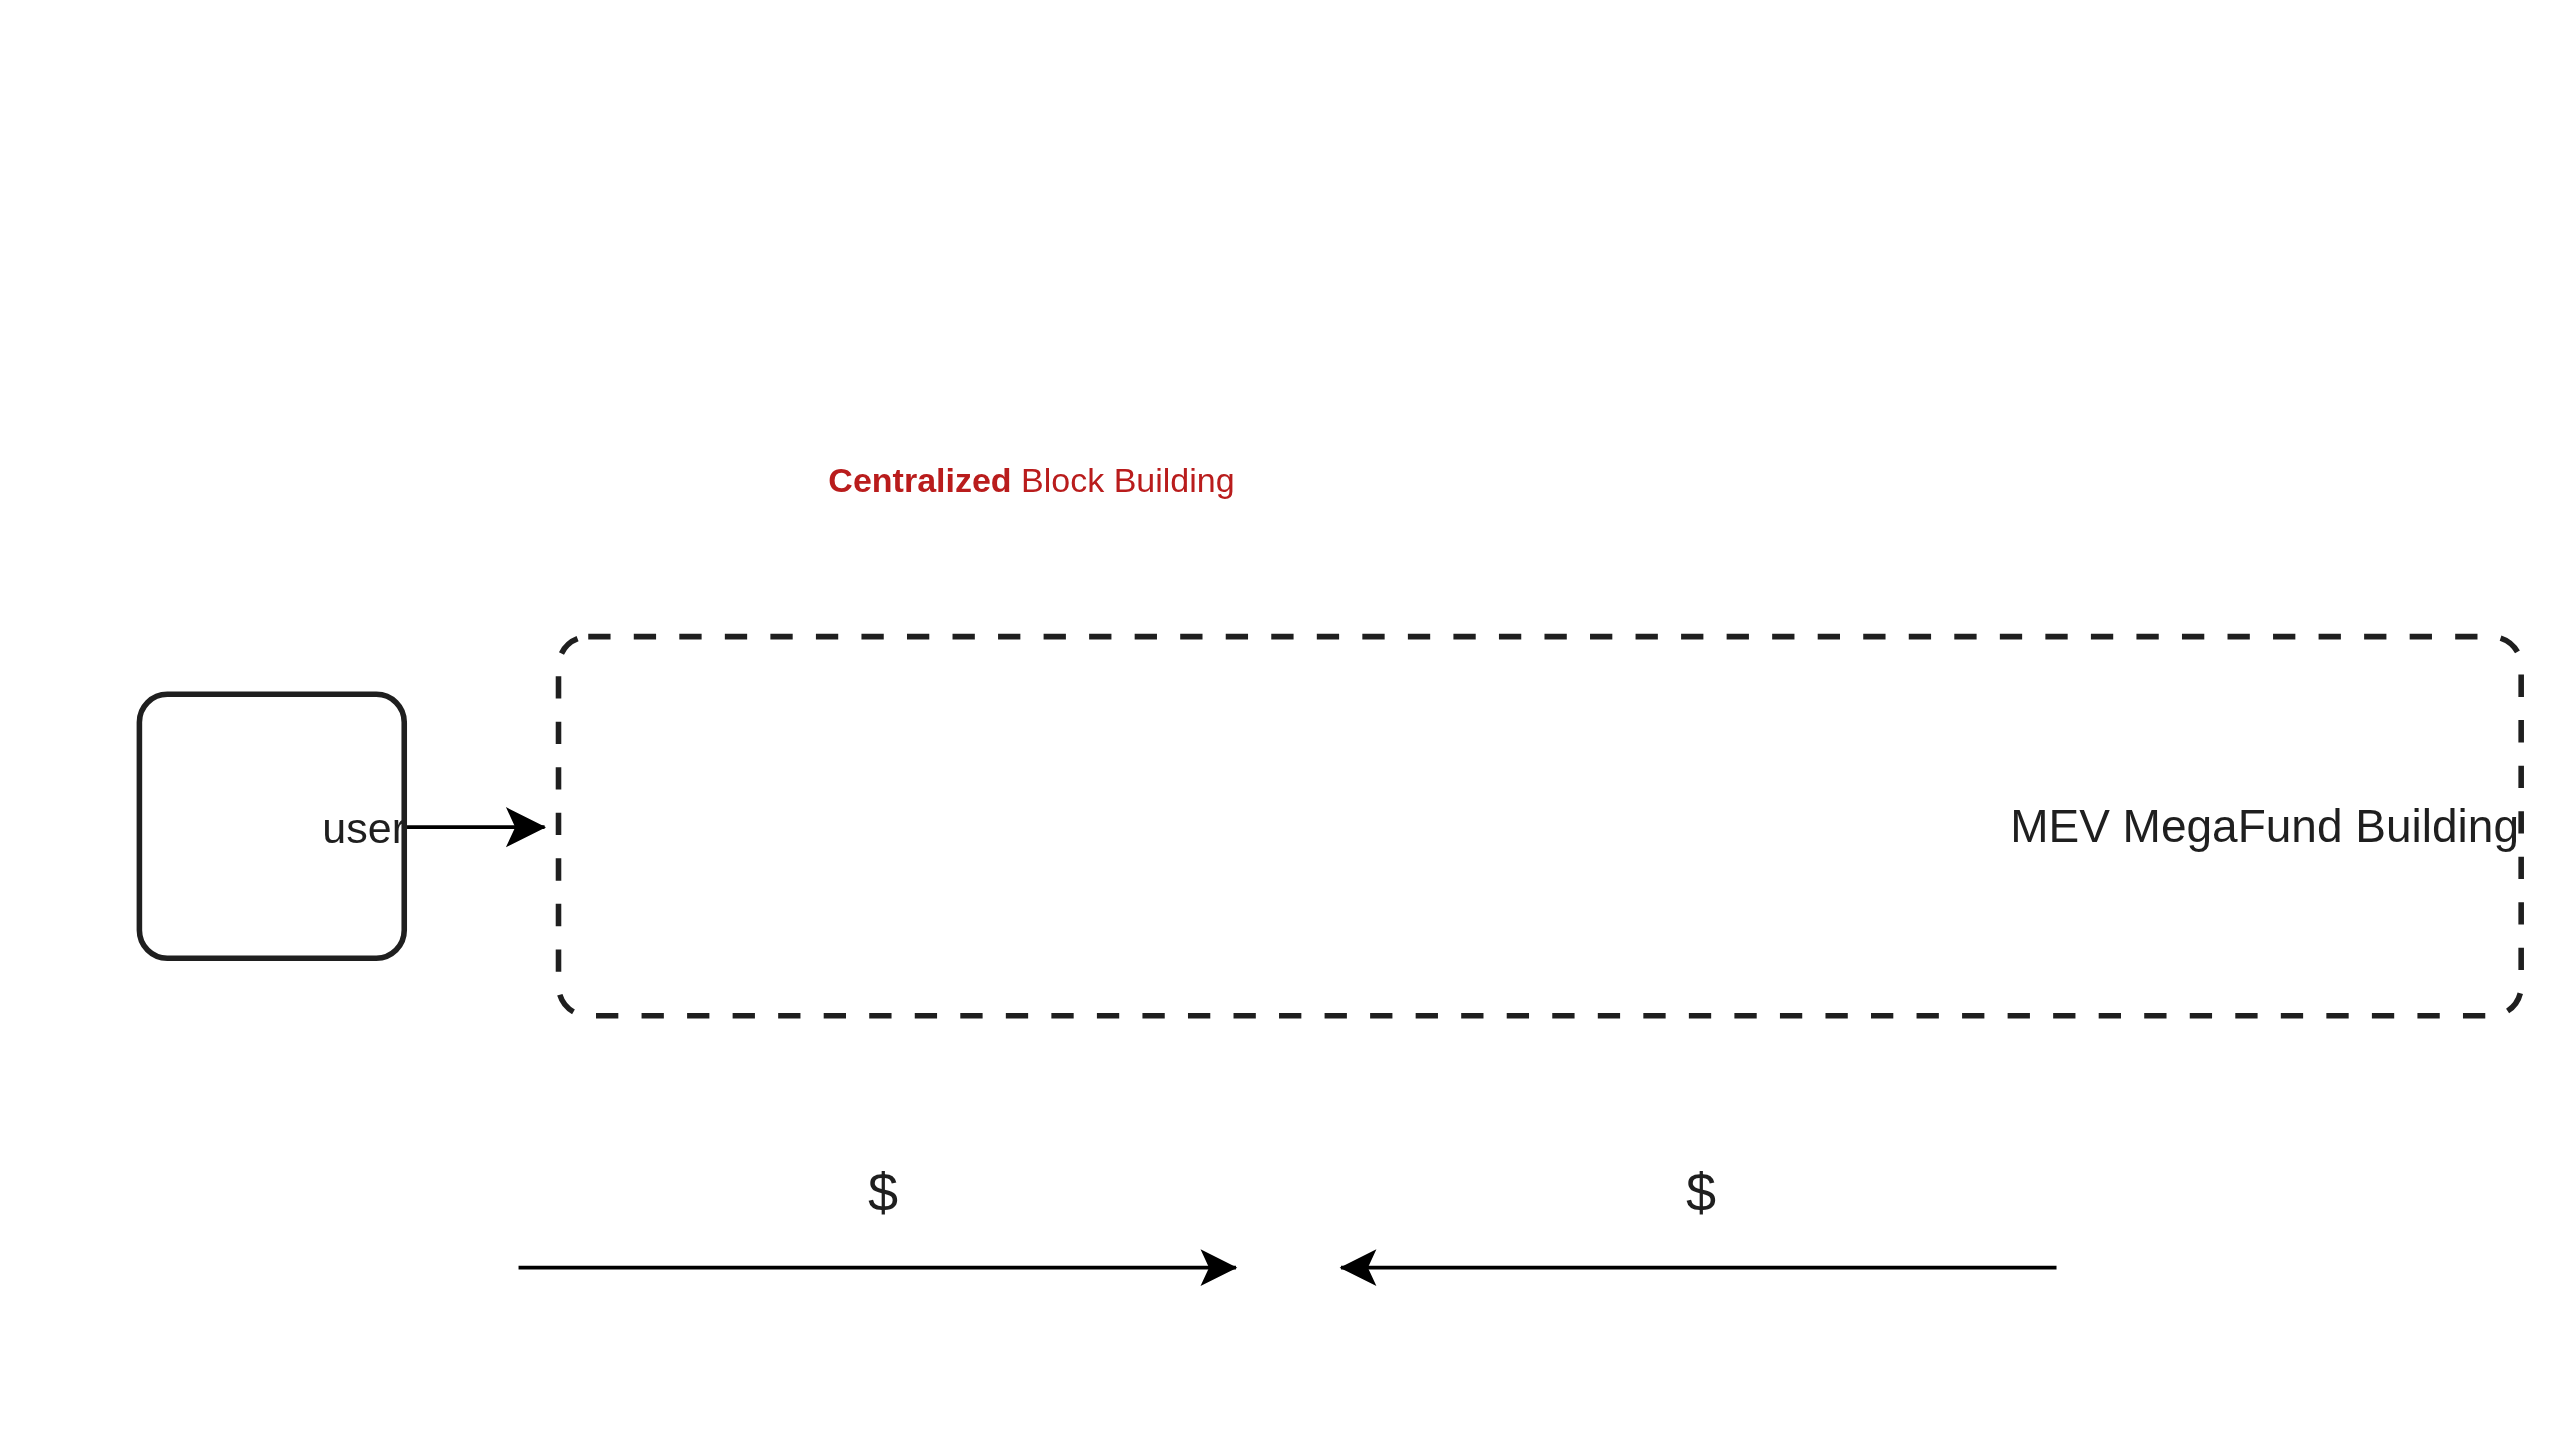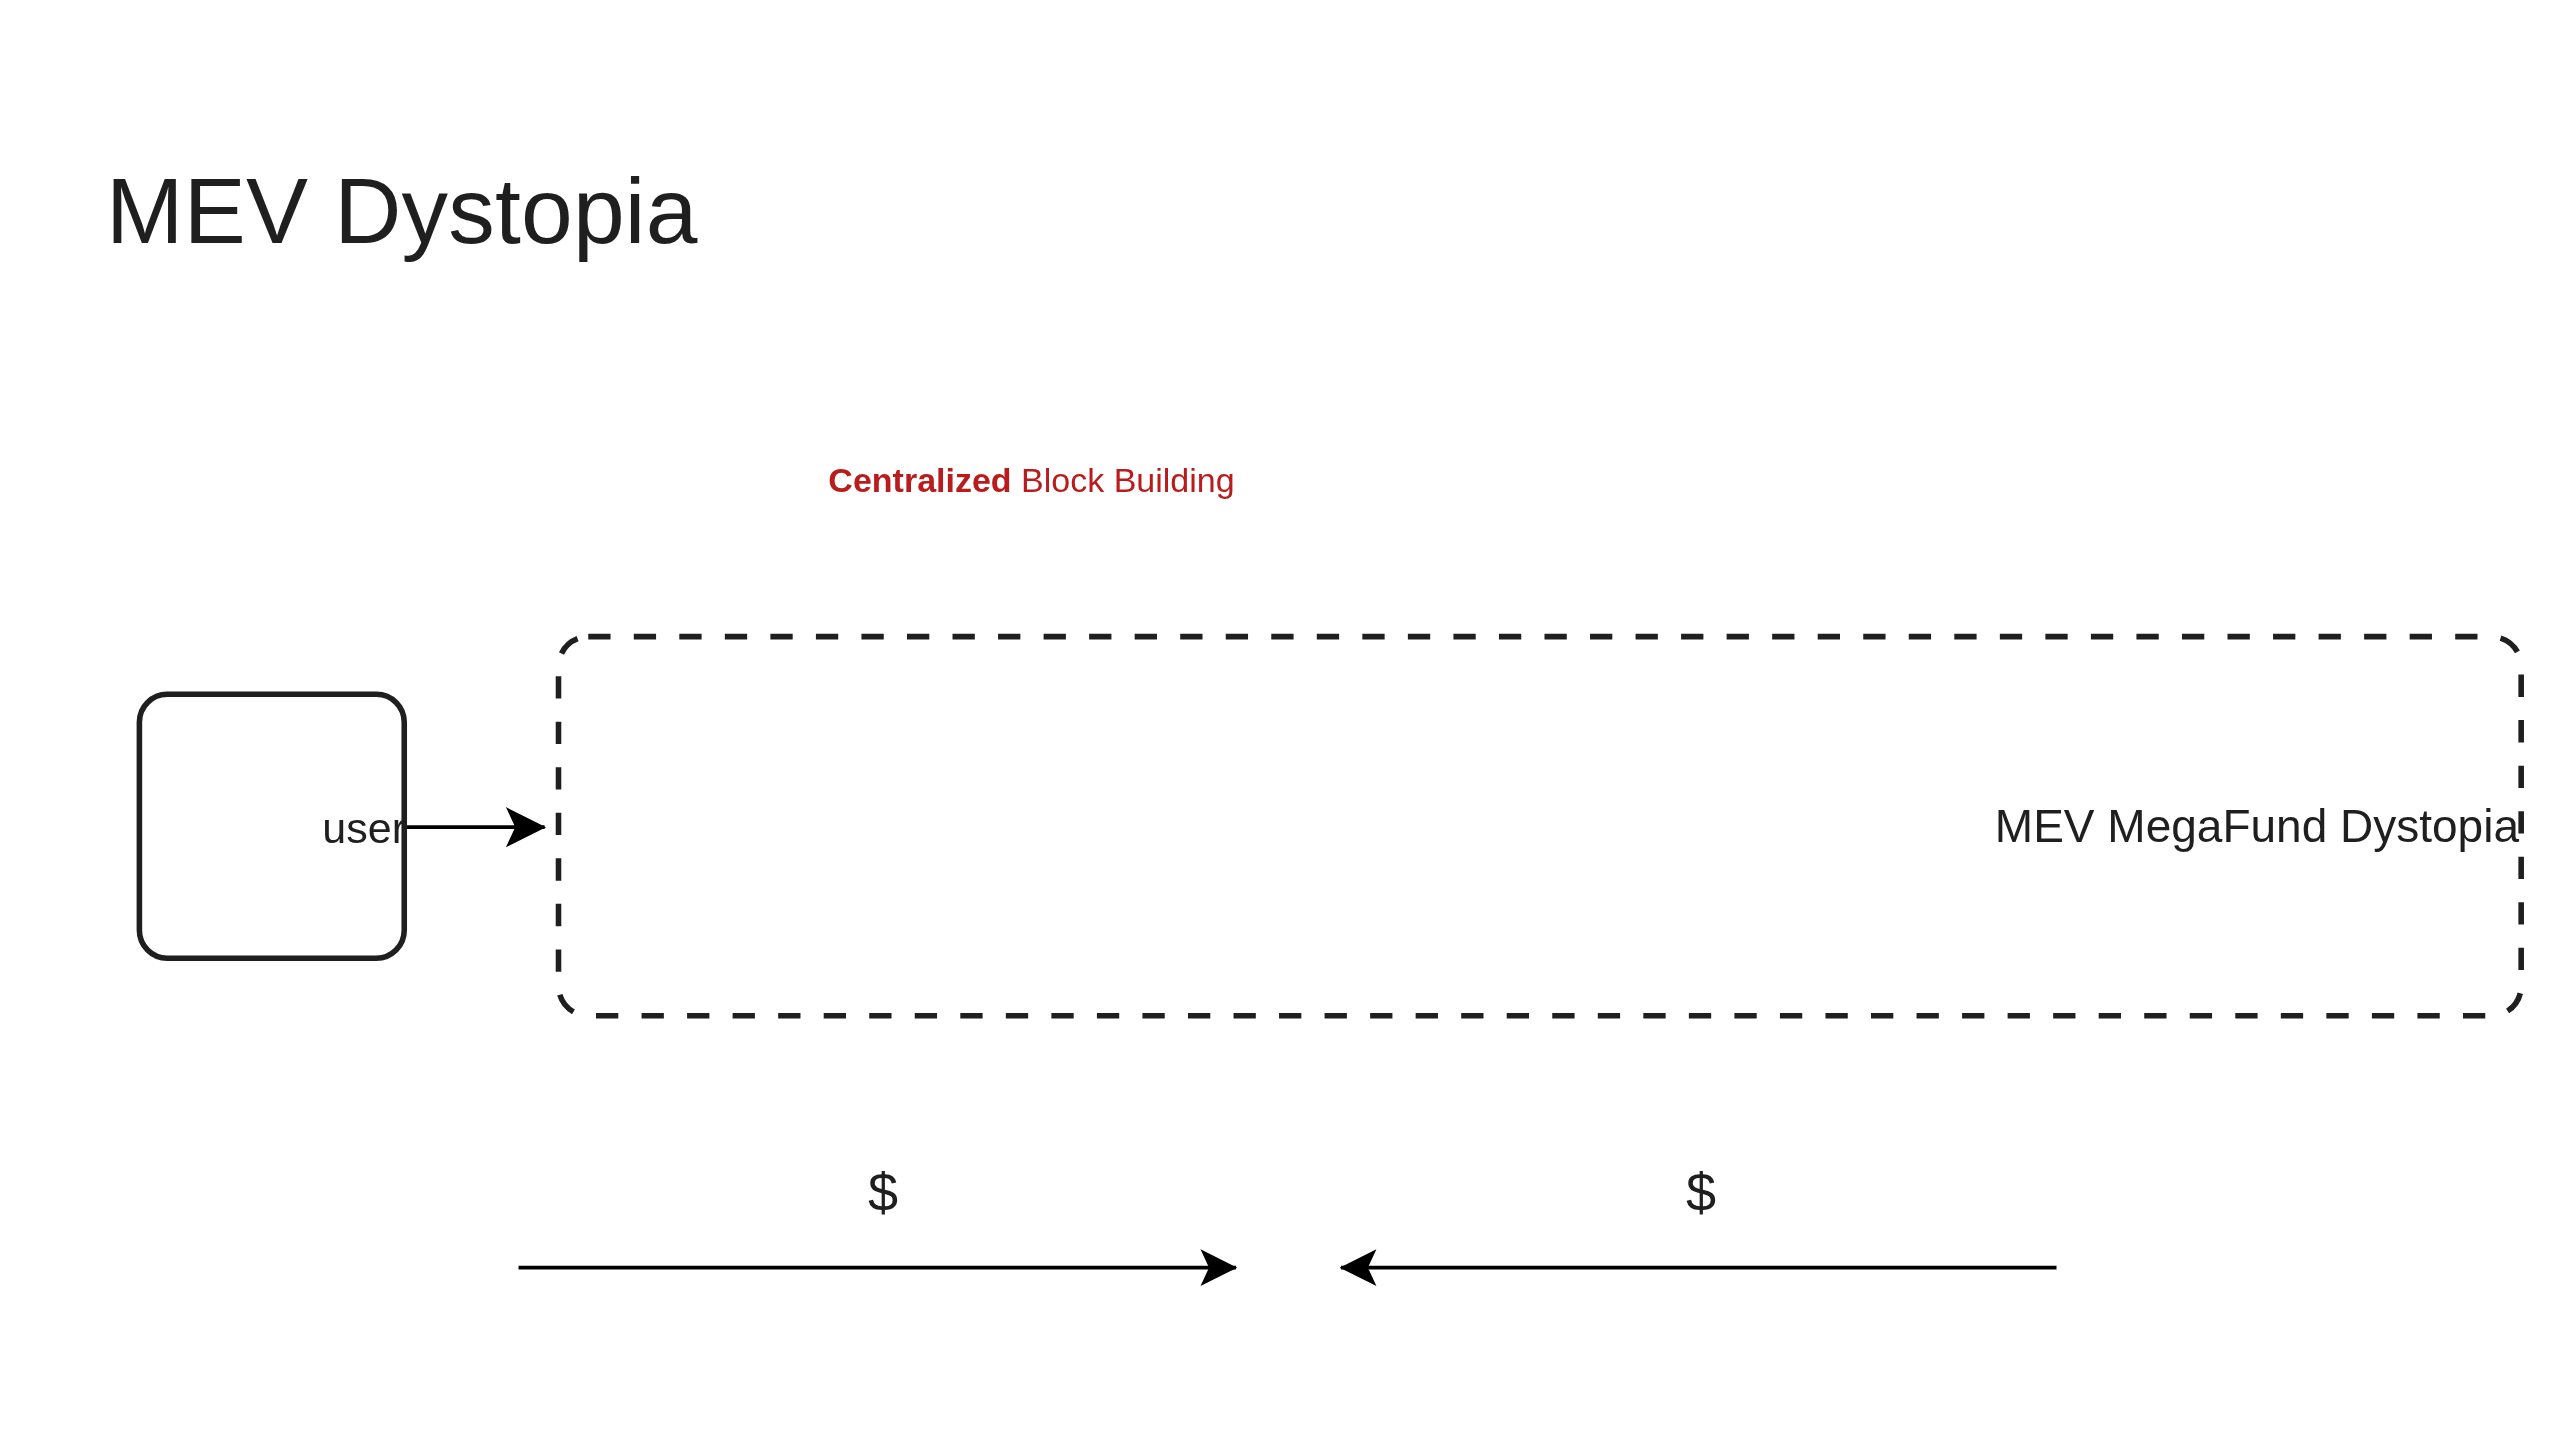--- a/index.html
+++ b/index.html
@@ -94,21 +94,20 @@
     left: 1608px;
     top: 1165px;
     width: 186px;
   }
 </style>
 </head>
 <body>
 
 <div id="canvas">
 
-  <div id="slide-title">MEV Dystopia</div>
 
   <div id="section-heading">
     <span class="strong">Centralized</span><span class="normal"> Block Building</span>
   </div>
 
   <svg id="diagram-svg" viewBox="0 0 2772 1558" xmlns="http://www.w3.org/2000/svg">
     <defs>
       <marker id="arrow-right" viewBox="0 0 12 12" refX="11" refY="6" markerWidth="11" markerHeight="11" orient="auto-start-reverse">
         <path d="M 0.6 0.6 L 11.4 6 L 0.6 11.4 L 3.1 6 Z" fill="#000000"></path>
       </marker>
@@ -123,20 +122,20 @@
 
     <line x1="438" y1="890" x2="586" y2="890" stroke="#000000" stroke-width="4" marker-end="url(#arrow-right-sm)"></line>
 
     <line x1="558" y1="1364" x2="1330" y2="1364" stroke="#000000" stroke-width="4" marker-end="url(#arrow-right)"></line>
 
     <line x1="2213" y1="1364" x2="1443" y2="1364" stroke="#000000" stroke-width="4" marker-end="url(#arrow-right)"></line>
   </svg>
 
   <div class="node-label" id="user-label">user</div>
 
-  <div class="node-label" id="blackbox-label">MEV MegaFund Dystopia</div>
+  <div class="node-label" id="blackbox-label">MEV MegaFund Building</div>
 
   <div class="money-label" id="money-out-label">$</div>
 
   <div class="money-label" id="money-in-label">$</div>
 
 </div>
 
 
 </body></html>

